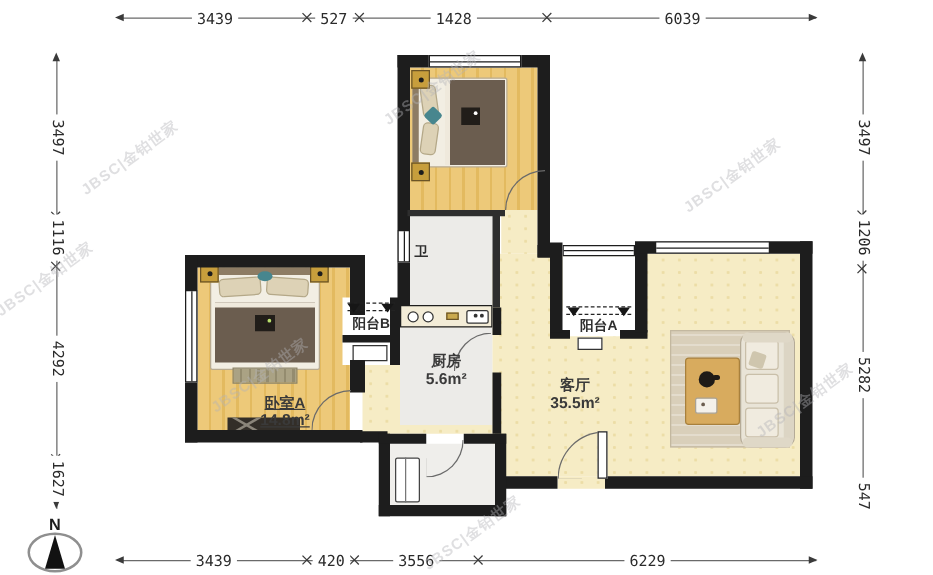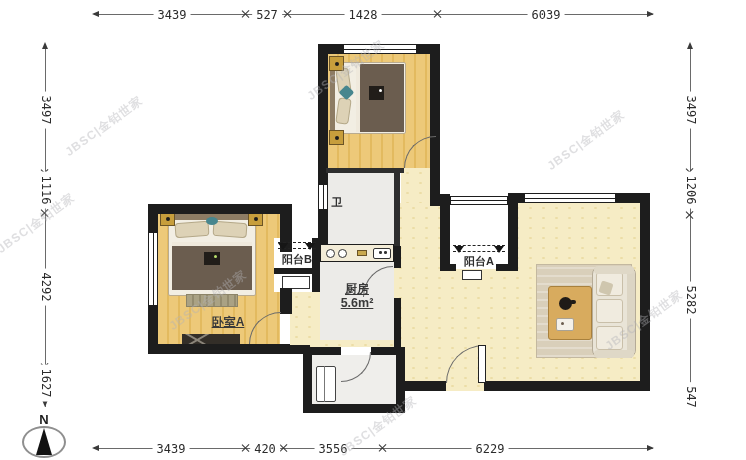--- a/index.html
+++ b/index.html
@@ -187,24 +187,29 @@
 
   <div class="arc" style="left:404px;top:136px;width:32px;height:32px;border-top:1.5px solid #6a6a6a;border-left:1.5px solid #6a6a6a;border-top-left-radius:100%;"></div>
   <div class="arc" style="left:249px;top:312px;width:32px;height:32px;border-top:1.5px solid #6a6a6a;border-left:1.5px solid #6a6a6a;border-top-left-radius:100%;"></div>
   <div class="arc" style="left:363px;top:266px;width:30px;height:31px;border-top:1.5px solid #6a6a6a;border-left:1.5px solid #6a6a6a;border-top-left-radius:100%;"></div>
   <div class="arc" style="left:341px;top:352px;width:30px;height:30px;border-bottom:1.5px solid #6a6a6a;border-right:1.5px solid #6a6a6a;border-bottom-right-radius:100%;"></div>
   <div class="arc" style="left:446px;top:345px;width:38px;height:38px;border-top:1.5px solid #6a6a6a;border-left:1.5px solid #6a6a6a;border-top-left-radius:100%;"></div>
   <div class="leaf" style="left:478px;top:345px;width:8px;height:38px;"></div>
 
   <div class="room-label" style="left:168px;top:316px;width:120px;text-decoration:underline;">
     <div class="nm">卧室A</div>
-  </div>
-  <div class="room-label" style="left:315px;top:283px;width:84px;text-decoration:underline;">
+    <div class="ar">14.8m²</div>
+  </div>
+  <div class="room-label" style="left:315px;top:283px;width:84px;">
     <div class="nm">厨房</div>
     <div class="ar">5.6m²</div>
+  </div>
+  <div class="room-label" style="left:415px;top:302px;width:90px;">
+    <div class="nm">客厅</div>
+    <div class="ar">35.5m²</div>
   </div>
   <div class="small-label" style="left:326px;top:196px;width:22px;">卫</div>
 
   <div>
     <div class="dim-line-h" style="left:97px;top:14px;width:556px;"></div>
     <div class="arr" style="left:92px;top:11px;border-top:3.5px solid transparent;border-bottom:3.5px solid transparent;border-right:7px solid #3a3a3a;"></div>
     <div class="arr" style="left:647px;top:11px;border-top:3.5px solid transparent;border-bottom:3.5px solid transparent;border-left:7px solid #3a3a3a;"></div>
     <div class="tick" style="left:241px;top:9px;"></div>
     <div class="tick" style="left:283px;top:9px;"></div>
     <div class="tick" style="left:433px;top:9px;"></div>
@@ -217,21 +222,21 @@
   <div>
     <div class="dim-line-h" style="left:97px;top:448px;width:556px;"></div>
     <div class="arr" style="left:92px;top:445px;border-top:3.5px solid transparent;border-bottom:3.5px solid transparent;border-right:7px solid #3a3a3a;"></div>
     <div class="arr" style="left:647px;top:445px;border-top:3.5px solid transparent;border-bottom:3.5px solid transparent;border-left:7px solid #3a3a3a;"></div>
     <div class="tick" style="left:241px;top:443px;"></div>
     <div class="tick" style="left:279px;top:443px;"></div>
     <div class="tick" style="left:378px;top:443px;"></div>
     <div class="dim-label" style="left:171px;top:449px;">3439</div>
     <div class="dim-label" style="left:265px;top:449px;">420</div>
     <div class="dim-label" style="left:333px;top:449px;">3556</div>
-    <div class="dim-label" style="left:490px;top:449px;">6229</div>
+    <div class="dim-label" style="left:518px;top:449px;">6229</div>
   </div>
 
   <div>
     <div class="dim-line-v" style="left:45px;top:47px;height:360px;"></div>
     <div class="arr" style="left:42px;top:42px;border-left:3.5px solid transparent;border-right:3.5px solid transparent;border-bottom:7px solid #3a3a3a;"></div>
     <div class="arr" style="left:42px;top:400px;border-left:3.5px solid transparent;border-right:3.5px solid transparent;border-top:7px solid #3a3a3a;"></div>
     <div class="tick" style="left:40px;top:168px;"></div>
     <div class="tick" style="left:40px;top:208px;"></div>
     <div class="tick" style="left:40px;top:362px;"></div>
     <div class="dim-label dim-label-v" style="left:46px;top:110px;">3497</div>

